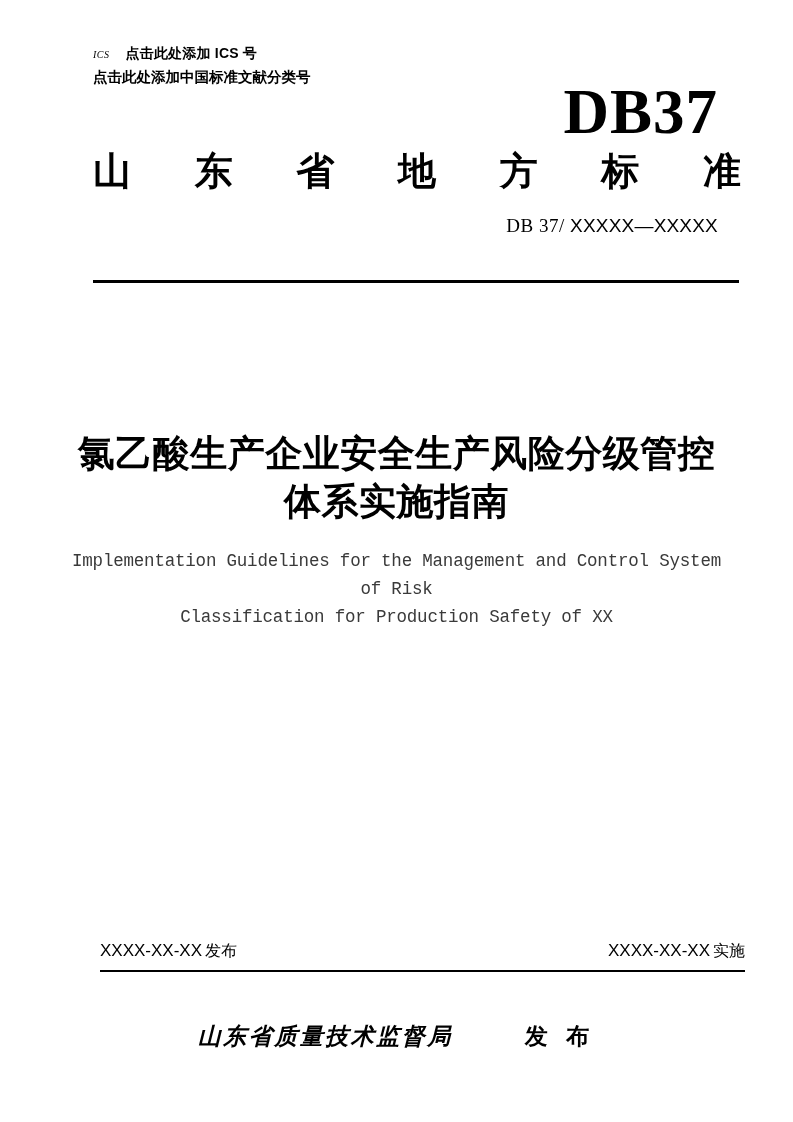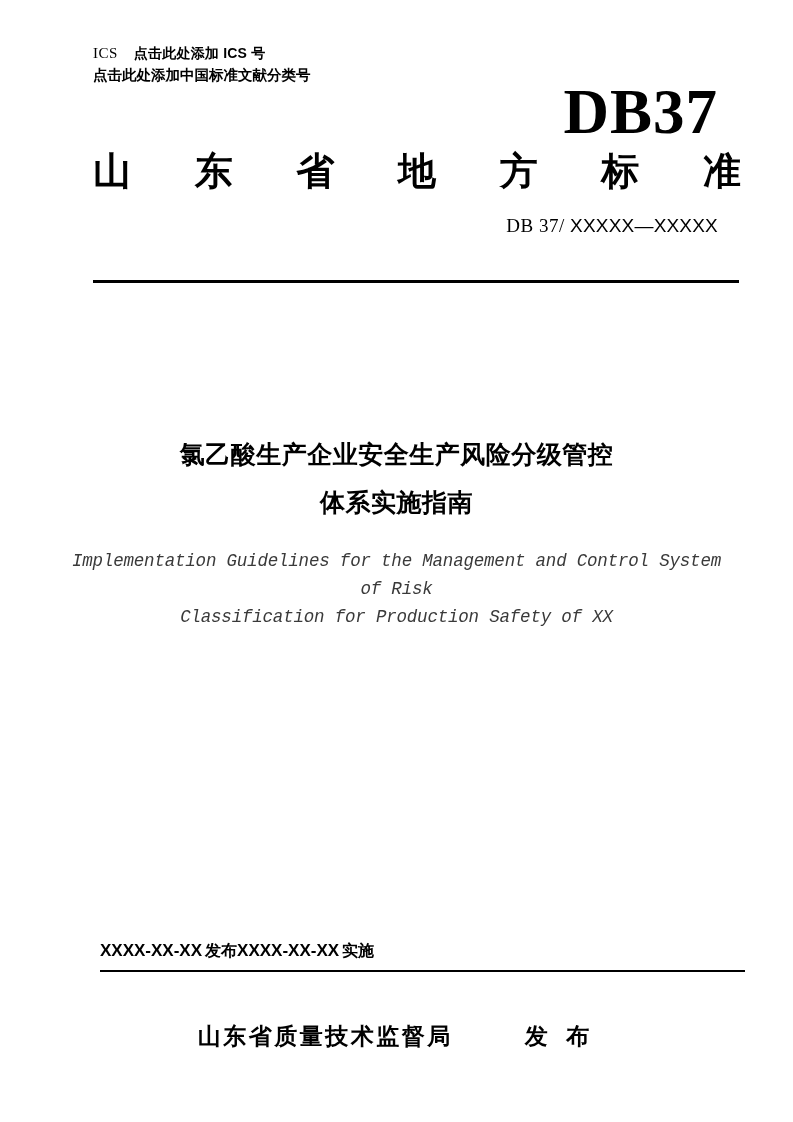--- a/index.html
+++ b/index.html
@@ -32,22 +32,23 @@
     font-size: 14.5px;
     line-height: 22px;
     white-space: nowrap;
     font-weight: 700;
     letter-spacing: 0.2px;
   }
 
   .ics-prefix {
     font-family: "Liberation Serif", "DejaVu Serif", serif;
     font-weight: 400;
-    font-size: 15px;
+    font-size: 10px;
     letter-spacing: 0.5px;
+    font-style: italic;
   }
 
   .ics-gap {
     display: inline-block;
     width: 16px;
   }
 
   .ics-tail {
     font-family: "Liberation Sans", "DejaVu Sans", sans-serif;
     font-weight: 700;
@@ -132,55 +133,55 @@
   }
 
   
   .title-cn {
     position: absolute;
     left: 50%;
     transform: translateX(-50%);
     top: 430px;
     width: 640px;
     text-align: center;
-    font-size: 25px;
+    font-size: 37px;
     line-height: 48px;
     font-weight: 700;
     letter-spacing: 0.5px;
   }
 
   .title-en {
     position: absolute;
     left: 50%;
     transform: translateX(-50%);
     top: 547px;
     width: 665px;
     text-align: center;
     font-family: "Liberation Mono", "DejaVu Sans Mono", monospace;
     font-size: 17.5px;
     line-height: 28px;
     color: #3a3a3a;
     letter-spacing: -0.2px;
-    font-style: italic;
   }
   .title-en .en-l2 {
     display: block;
   }
 
   
   .footer-dates {
     position: absolute;
     left: 100px;
     top: 938px;
     width: 645px;
     display: flex;
+    justify-content: space-between;
     align-items: baseline;
     font-size: 17px;
     line-height: 26px;
-    font-weight: 700;
+    font-weight: 400;
     white-space: nowrap;
   }
   .footer-dates .date-cn {
     font-size: 16px;
     margin-left: 3px;
   }
 
   
   .issuer {
     position: absolute;
@@ -188,20 +189,21 @@
     top: 1018px;
     width: 793px;
     text-align: center;
     font-size: 23px;
     line-height: 36px;
     font-weight: 700;
     white-space: nowrap;
   }
   .issuer .issuer-name {
     letter-spacing: 2.5px;
+    font-style: italic;
   }
   .issuer .issuer-gap {
     display: inline-block;
     width: 56px;
   }
   .issuer .issuer-verb {
     letter-spacing: 6px;
     margin-left: 16px;
   }
 </style>

